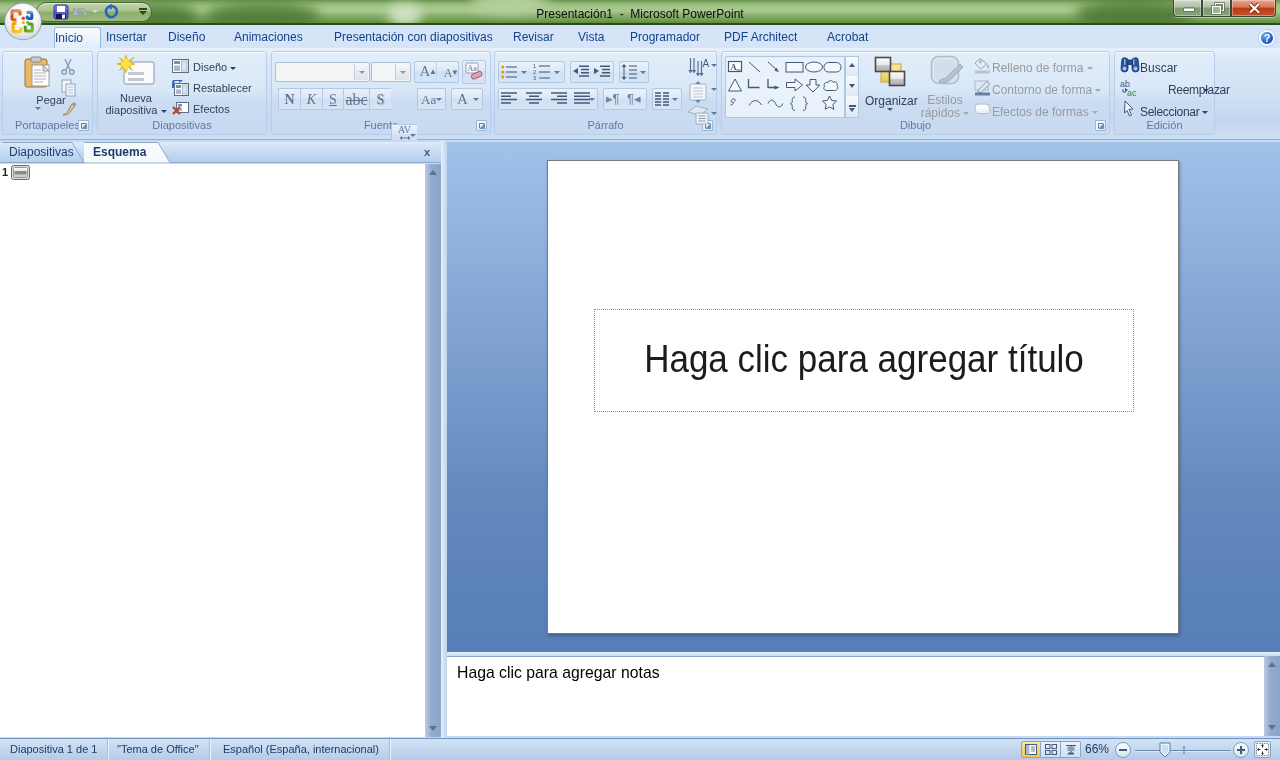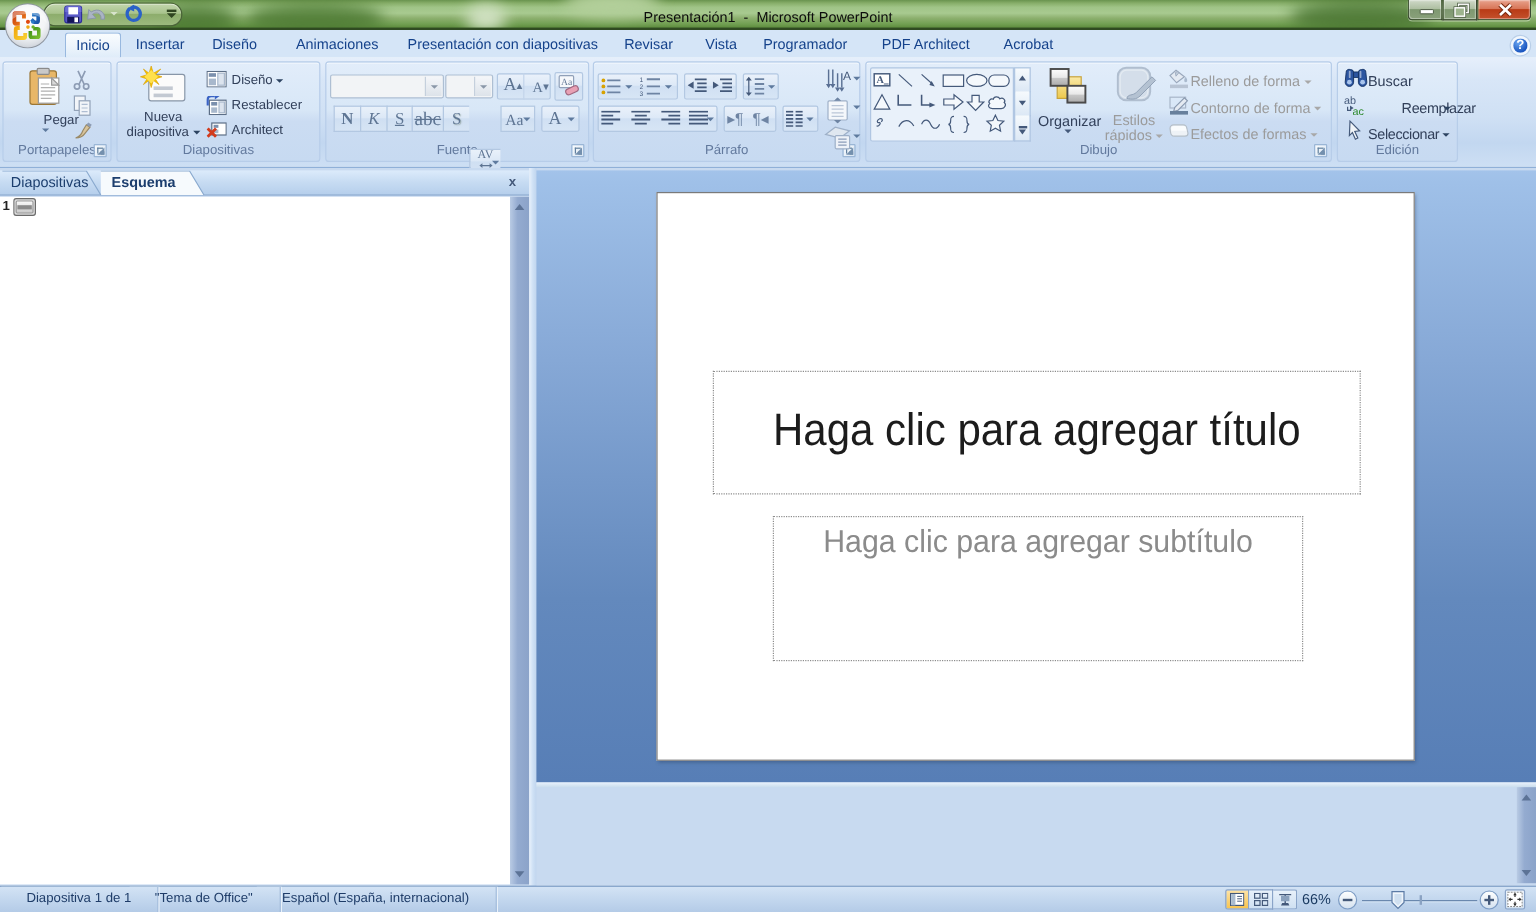--- a/index.html
+++ b/index.html
@@ -16,21 +16,21 @@
 #winbtns{right:4px;top:0;height:17px;display:flex;}
 .winbtn{width:29px;height:17px;border:1px solid #3c4a33;border-top:none;position:relative;
 box-shadow:0 1px 0 rgba(235,244,228,.5),inset 0 0 0 1px rgba(255,255,255,.35);
 background:linear-gradient(180deg,#cfd9c8 0%,#aebfa2 45%,#7e9870 50%,#8aa17b 100%);}
 .winbtn:first-child{border-radius:0 0 0 4px;}
 .winbtn.close{width:45px;border-radius:0 0 4px 0;
 background:linear-gradient(180deg,#e8a28c 0%,#d87658 45%,#b93b16 50%,#c4512c 100%);}
 
 #tabstrip{left:0;top:25px;width:1280px;height:23px;background:#d5e5f7;}
 .rtab{position:absolute;top:27px;height:21px;line-height:21px;font-size:12px;color:#15428b;
-text-align:center;}
+text-align:left;}
 .rtab.sel{background:linear-gradient(180deg,#f9fcfe 0%,#eef5fc 50%,#dfecf9 100%);
 border:1px solid #98b8df;border-bottom:none;border-radius:3px 3px 0 0;color:#15428b;}
 #helpbtn{right:5px;top:30px;width:16px;height:16px;border-radius:50%;
 background:radial-gradient(circle at 35% 30%,#6ba6f0,#1955c0 70%);
 border:2px solid #f2f7fd;box-shadow:0 0 0 1px #b9cfe8;
 color:#fff;font-size:11px;font-weight:bold;text-align:center;line-height:12px;}
 
 #ribbon{left:0;top:48px;width:1280px;height:92px;
 background:linear-gradient(180deg,#e6effb 0%,#d8e6f7 20%,#cfe0f4 55%,#c2d7f0 78%,#cddff4 100%);
 border-bottom:1px solid #8fb0d8;}
@@ -89,21 +89,21 @@
 background:linear-gradient(180deg,#e9f2fc,#cadded);}
 #notes{left:447px;top:516px;width:817px;height:80px;background:#fff;
 border-top:1px solid #86a7cf;font-size:17px;color:#000;padding:6px 0 0 10px;}
 #notes span{display:inline-block;transform:scaleX(0.928);transform-origin:0 0;white-space:nowrap;}
 #notesscroll{left:1264px;top:516px;width:16px;height:80px;
 background:linear-gradient(90deg,#b9cbe4 0%,#94abd0 40%,#8ba3c9 100%);}
 
 #statusbar{left:0;top:738px;width:1280px;height:22px;
 background:linear-gradient(180deg,#d3e3f5 0%,#c3d7ee 50%,#b4cbe7 100%);
 border-top:1px solid #6f94c1;font-size:11px;color:#1e3c68;}
-.sseg{position:absolute;top:0;height:21px;line-height:20px;padding:0 22px;
+.sseg{position:absolute;top:0;height:21px;line-height:20px;padding:0 10px;
 border-right:1px solid #a5bedd;box-shadow:1px 0 0 #e8f1fa;}
 </style></head>
 <body>
 <div class="abs" id="titlebar">
   <div class="blob" style="left:128px;top:3px;width:70px;height:26px;background:#47742e;opacity:.8;"></div>
   <div class="blob" style="left:205px;top:2px;width:115px;height:28px;background:#4d7a33;opacity:.85;"></div>
   <div class="blob" style="left:388px;top:4px;width:34px;height:22px;background:#d2e2c4;"></div>
   <div class="blob" style="left:470px;top:-8px;width:80px;height:22px;background:#b4d09c;"></div>
   <div class="blob" style="left:1075px;top:0px;width:120px;height:28px;background:#487430;opacity:.85;"></div>
   <div class="abs" id="titletext">Presentación1&nbsp; - &nbsp;Microsoft PowerPoint</div>
@@ -285,21 +285,21 @@
     <path d="M1 8 v-5 a3 3 0 0 1 3 -3 l3 0" fill="none" stroke="#3a63c4" stroke-width="2"></path>
     <path d="M7 0 l4 3 -4 3 z" fill="#3a63c4" transform="translate(0,-3)"></path>
   </svg>
   <div class="ric btntext" style="left:193px;top:34px;">Restablecer</div>
   <svg class="ric" style="left:172px;top:53px;" width="17" height="15" viewBox="0 0 17 15">
     <rect x="4.5" y="1.5" width="12" height="10" fill="#fff" stroke="#5c6e86"></rect>
     <rect x="6" y="3" width="4" height="2.5" fill="#7b90ad"></rect>
       <rect x="6" y="7" width="4" height="3" fill="#a8b8cc"></rect>
     <path d="M1 6 l7 7 M8 6 l-7 7" stroke="#d23c1e" stroke-width="2.4"></path>
   </svg>
-  <div class="ric btntext" style="left:193px;top:55px;">Architect</div>
+  <div class="ric btntext" style="left:193px;top:55px;">Efectos</div>
 
   <div class="combo" style="left:275px;top:14px;width:95px;">
       <div class="cab"></div>
     </div>
   <div class="combo" style="left:371px;top:14px;width:40px;">
       <div class="cab"></div>
     </div>
   <div class="pbx" style="left:414px;top:13px;width:45px;height:22px;"></div>
   <div class="ric" style="left:414px;top:13px;width:23px;height:22px;border-right:1px solid #c2d4ea;
     font-family:'Liberation Serif',serif;color:#5e7593;font-size:15px;text-align:center;line-height:20px;">A<span style="position:absolute;left:15px;top:1px;font-size:8px;">▲</span></div>
@@ -576,26 +576,24 @@
       <div class="abs" style="left:4px;bottom:6px;width:0;height:0;border-left:4px solid transparent;
         border-right:4px solid transparent;border-top:5px solid #5c7396;"></div>
     </div>
   </div>
   <div class="abs" id="splitterv"></div>
   <div class="abs" id="editor">
     <div class="abs" id="slide">
       <div class="phbox" id="titleph">
           <div>Haga clic para agregar título</div>
         </div>
-      <div class="phbox" id="subtitleph">
-          <div>Haga clic para agregar subtítulo</div>
-        </div>
     </div>
   </div>
   <div class="abs" id="hsplitter"></div>
+  <div class="abs" id="notes"><span>Haga clic para agregar notas</span></div>
   <div class="abs" id="notesscroll">
     <div class="abs" style="left:4px;top:6px;width:0;height:0;border-left:4px solid transparent;
       border-right:4px solid transparent;border-bottom:5px solid #5c7396;"></div>
     <div class="abs" style="left:4px;bottom:6px;width:0;height:0;border-left:4px solid transparent;
       border-right:4px solid transparent;border-top:5px solid #5c7396;"></div>
   </div>
 </div>
 <div class="abs" id="statusbar">
   <div class="sseg" style="left:0;">Diapositiva 1 de 1</div>
   <div class="sseg" style="left:107px;">"Tema de Office"</div>

